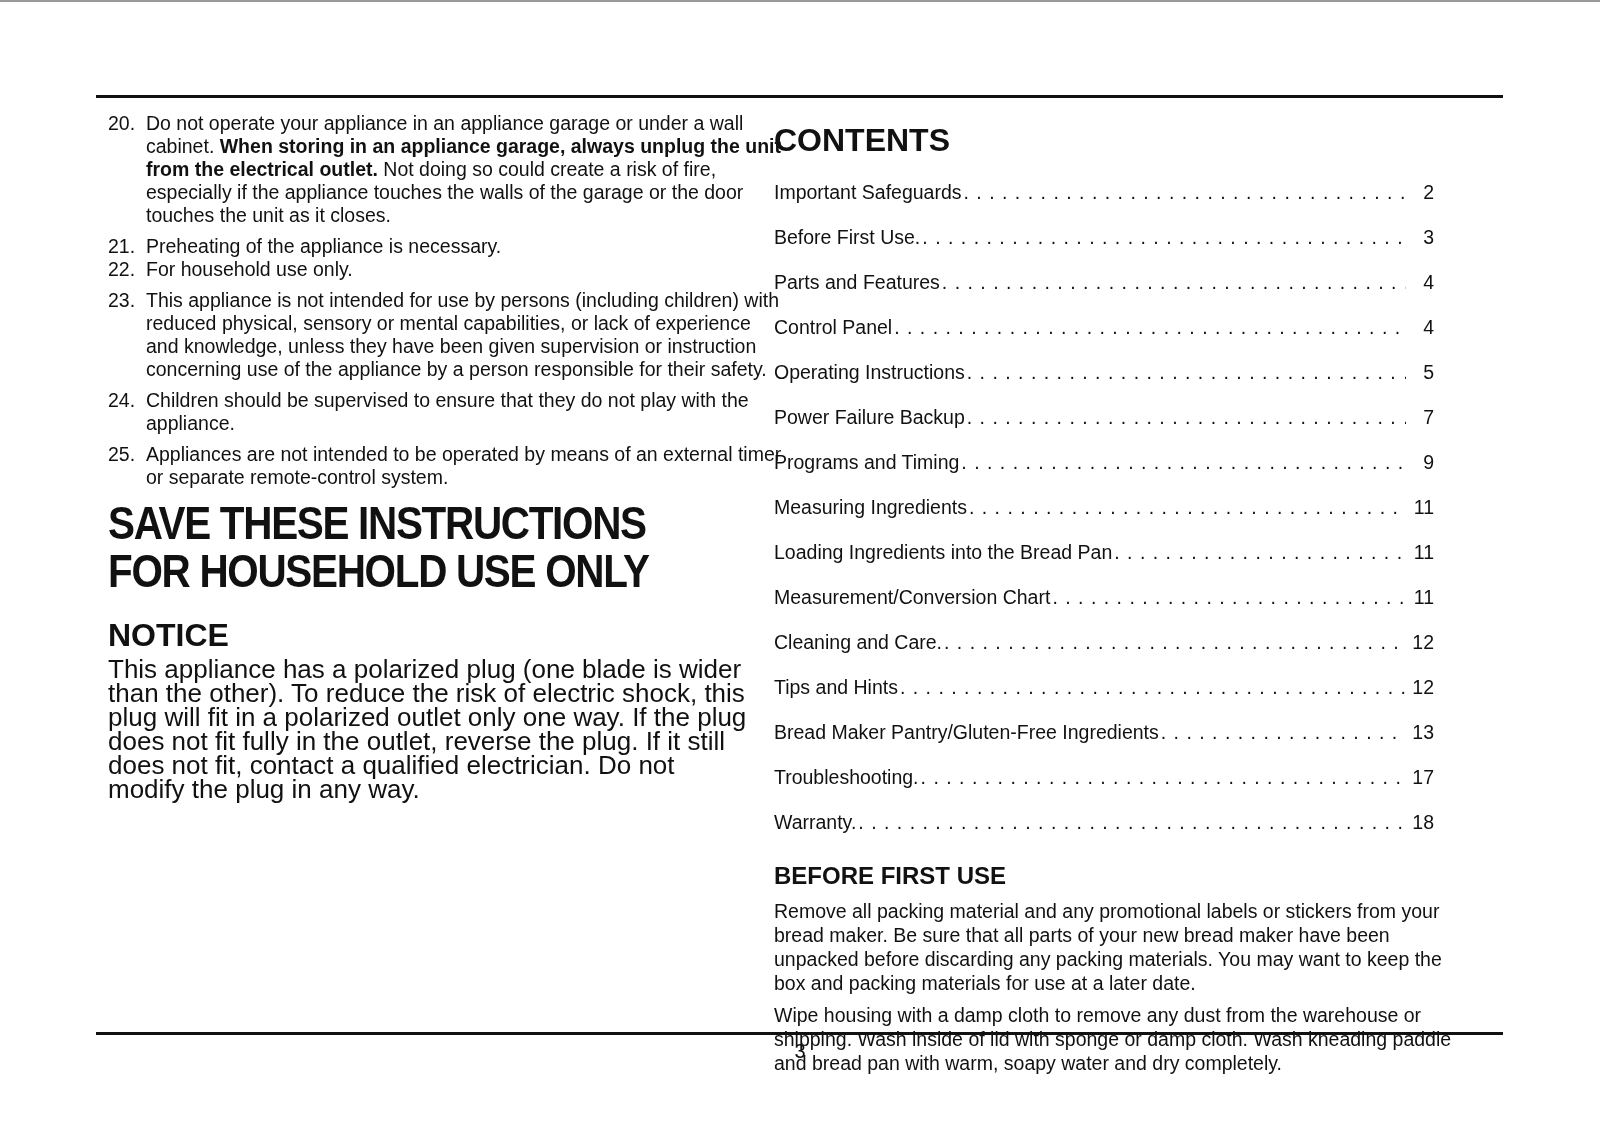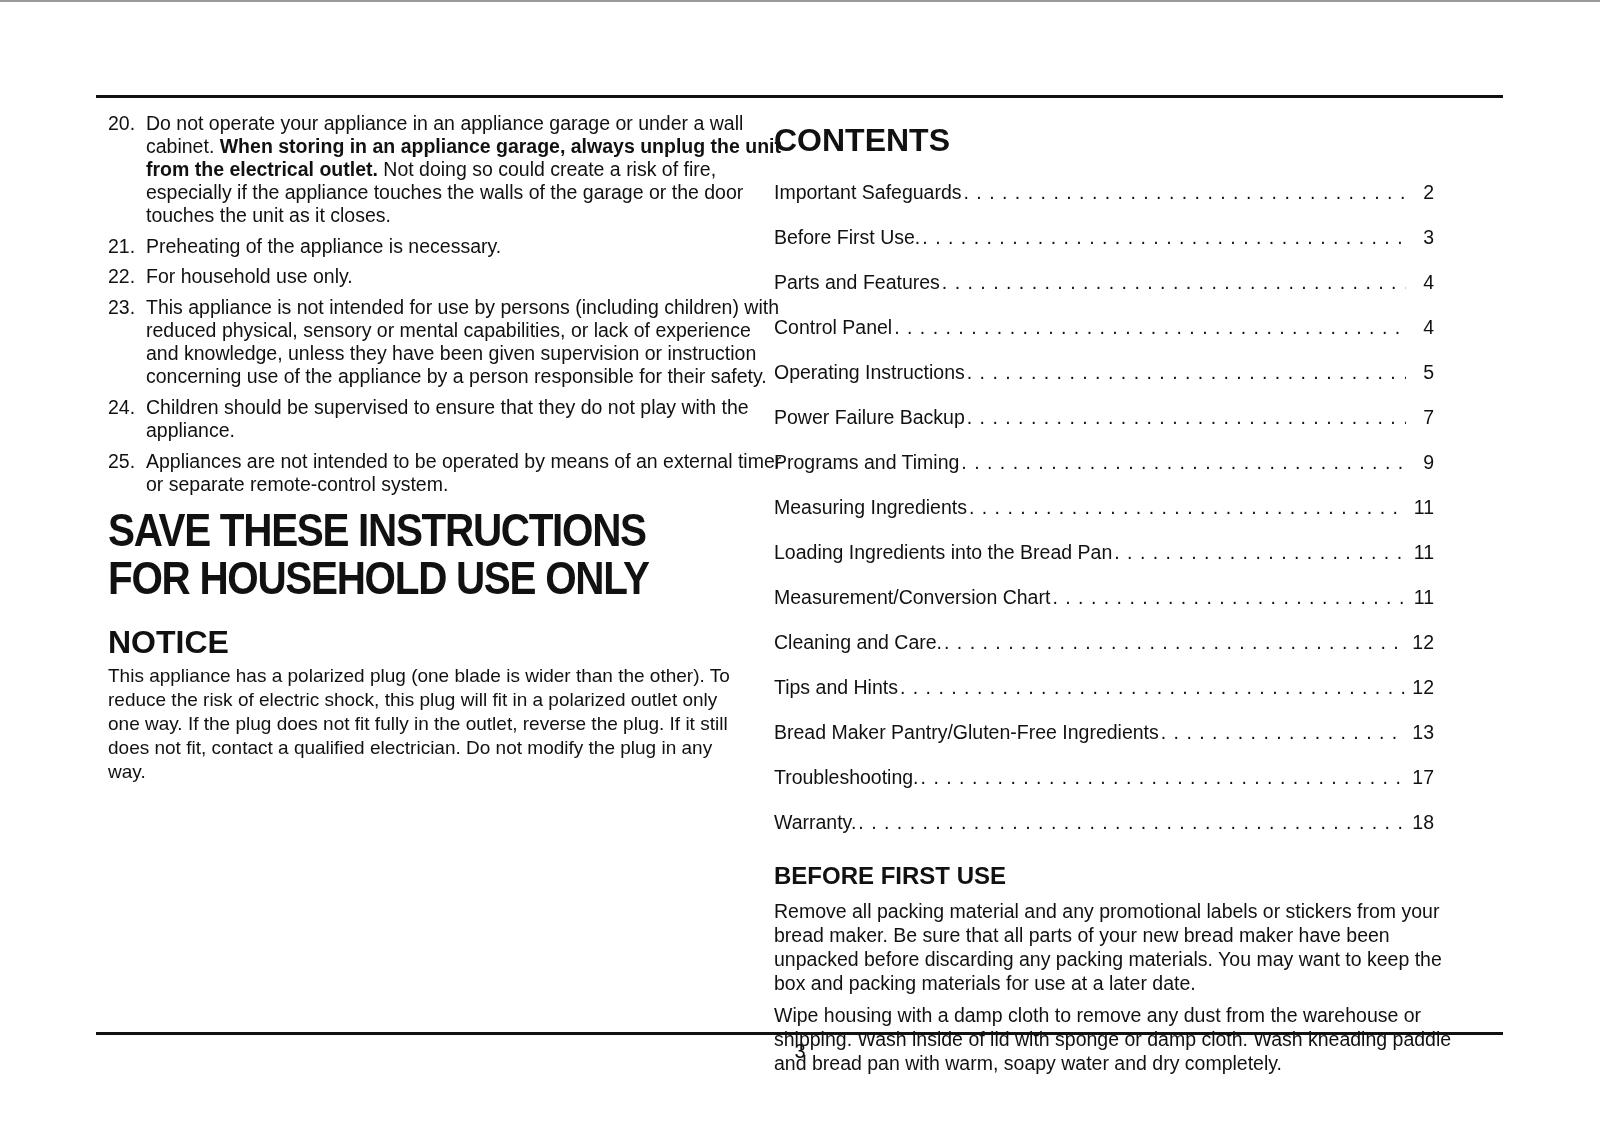--- a/index.html
+++ b/index.html
@@ -58,21 +58,21 @@
       margin: 0;
       padding: 0;
       font-size: 19.5px;
       line-height: 23px;
     }
     .safeguards li {
       position: relative;
       padding-left: 38px;
       margin-bottom: 8px;
     }
-    .safeguards li.tight { margin-bottom: 7px; }
+    .safeguards li.tight { margin-bottom: 0px; }
     .safeguards .num {
       position: absolute;
       left: 0;
       top: 0;
     }
     .safeguards b { font-weight: bold; }
 
     .save-heading {
       margin: 10px 0 0 0;
       font-size: 47px;
@@ -92,21 +92,21 @@
       white-space: nowrap;
     }
     .notice-heading {
       margin: 22px 0 0 0;
       font-size: 32px;
       line-height: 36px;
       font-weight: bold;
     }
     .notice-body {
       margin: 4px 0 0 0;
-      font-size: 19px;
+      font-size: 26px;
       line-height: 24px;
       width: 640px;
     }
 
     .contents-heading {
       margin: 0;
       font-size: 32px;
       line-height: 40px;
       font-weight: bold;
     }

